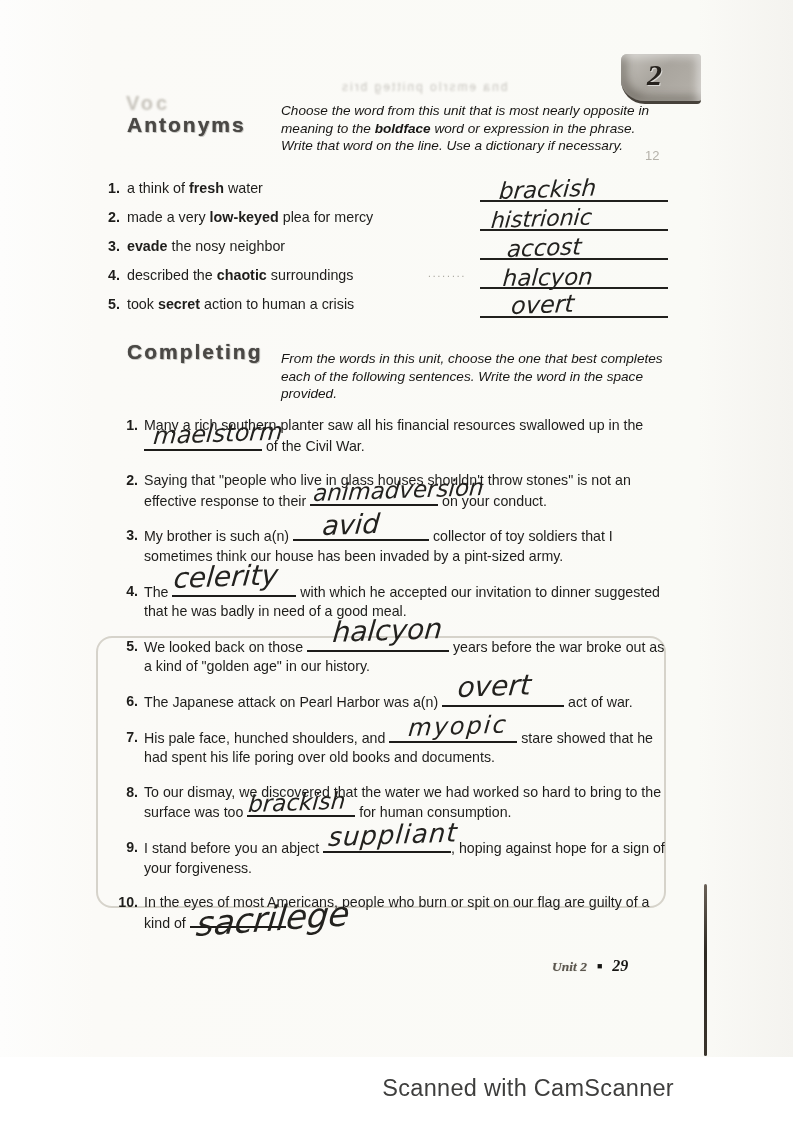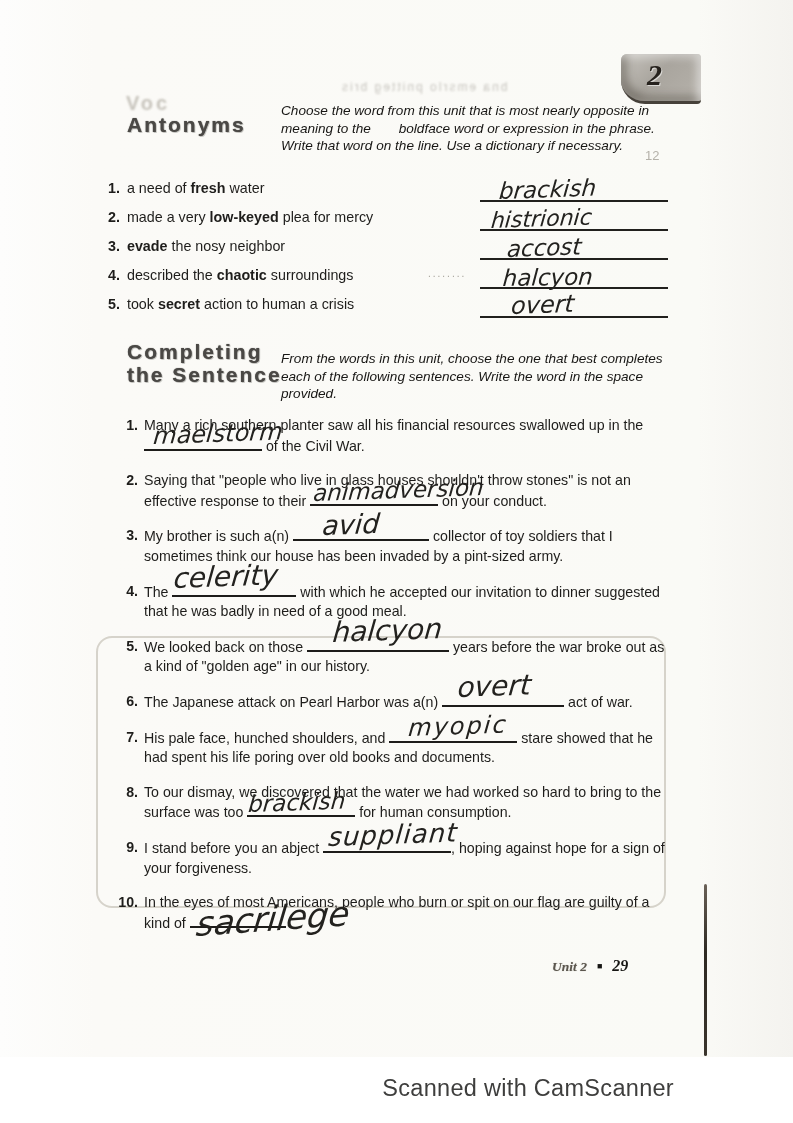--- a/index.html
+++ b/index.html
@@ -49,21 +49,21 @@
   
   .sec-title{
     position:absolute;left:127px;
     font-weight:bold;font-size:21px;letter-spacing:2px;color:#4a4845;
     text-shadow:0 0 1px rgba(74,72,69,.85),1px 1px 0 rgba(130,128,122,.35);
   }
   .sec-instr{
     position:absolute;left:281px;width:382px;
     font-style:italic;font-size:13.6px;line-height:1.3;color:#171614;
   }
-  .sec-instr b{font-weight:normal;margin-left:24px;}
+  .sec-instr b{font-weight:bold;}
   
   .ant-list{position:absolute;left:108px;top:174px;width:562px;}
   .ant-row{position:relative;height:29px;}
   .ant-left{position:absolute;left:0;top:6px;font-size:14.3px;white-space:nowrap;}
   .ant-left .n{font-weight:bold;margin-right:7px;}
   .ant-left b{font-weight:bold;}
   .ant-slot{
     position:absolute;right:2px;top:0;width:188px;height:26px;
     border-bottom:2.5px solid #21201d;
   }
@@ -139,21 +139,21 @@
 
   <div class="unit-tab">
     <span class="num">2</span>
   </div>
 
   <div class="sec-title" style="top:113px;">Antonyms</div>
   <div class="sec-instr" style="top:102px;"><span>Choose the word from this unit that is most nearly opposite in meaning to the </span><b>boldface</b><span> word or expression in the phrase. Write that word on the line. Use a dictionary if necessary.</span></div>
 
   <div class="ant-list">
     <div class="ant-row">
-      <div class="ant-left"><span class="n">1.</span><span>a need of </span><b>fresh</b><span> water</span></div>
+      <div class="ant-left"><span class="n">1.</span><span>a think of </span><b>fresh</b><span> water</span></div>
       <div class="ant-slot">
           <span class="hw">brackish</span>
         </div>
     </div>
     <div class="ant-row">
       <div class="ant-left"><span class="n">2.</span><span>made a very </span><b>low-keyed</b><span> plea for mercy</span></div>
       <div class="ant-slot">
           <span class="hw">histrionic</span>
         </div>
     </div>
@@ -171,21 +171,20 @@
     </div>
     <div class="ant-row">
       <div class="ant-left"><span class="n">5.</span><span>took </span><b>secret</b><span> action to human a crisis</span></div>
       <div class="ant-slot">
           <span class="hw">overt</span>
         </div>
     </div>
   </div>
 
   <div class="sec-title" style="top:340px;">Completing</div>
-  <div class="sec-title" style="top:363px;">the Sentence</div>
   <div class="sec-instr" style="top:350px;">From the words in this unit, choose the one that best completes each of the following sentences. Write the word in the space provided.</div>
 
   <div class="cs-list">
     <div class="cs-item">
       <span class="n">1.</span><span>Many a rich southern planter saw all his financial resources swallowed up in the </span><span class="blank"><span class="hw">maelstorm</span></span><span> of the Civil War.</span>
     </div>
     <div class="cs-item">
       <span class="n">2.</span><span>Saying that "people who live in glass houses shouldn't throw stones" is not an effective response to their </span><span class="blank"><span class="hw">animadversion</span></span><span> on your conduct.</span>
     </div>
     <div class="cs-item">

